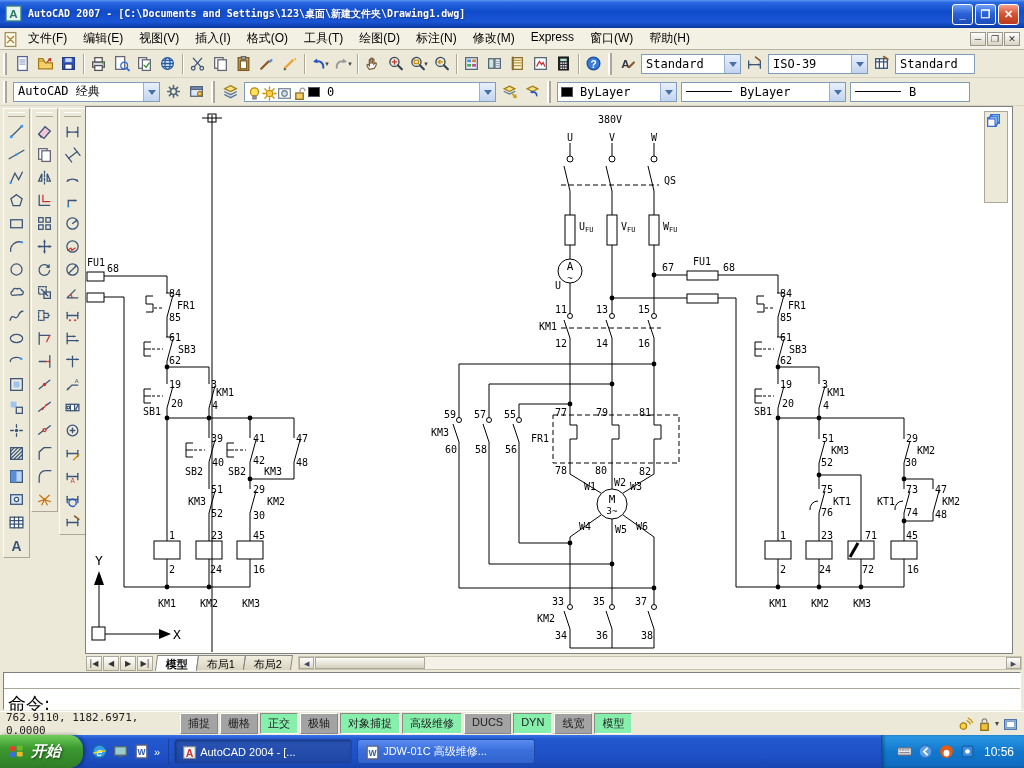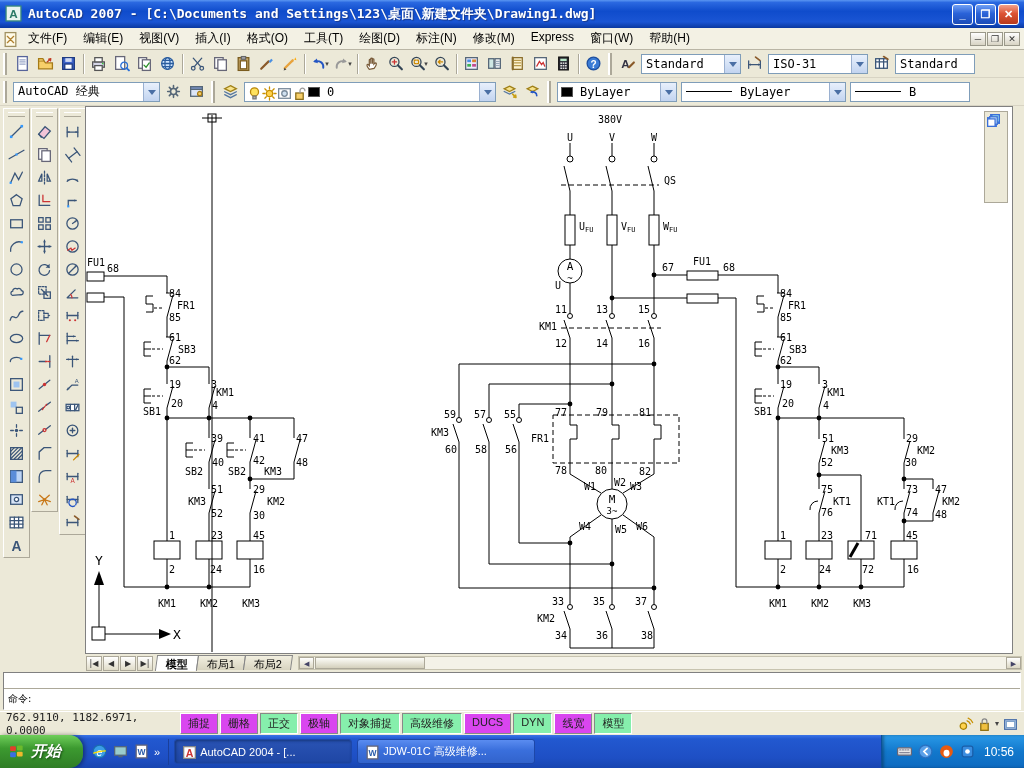--- a/index.html
+++ b/index.html
@@ -2,21 +2,21 @@
 <html><head>
 <meta charset="utf-8">
 <style>
 *{margin:0;padding:0;box-sizing:border-box}
 html,body{width:1024px;height:768px;overflow:hidden}
 body{font-family:"Liberation Sans",sans-serif;background:#ece9d8;position:relative;font-size:12px}
 
 .titlebar{position:absolute;top:0;left:0;width:1024px;height:28px;
  background:linear-gradient(180deg,#5a96f2 0%,#2a68e0 9%,#0f4ccc 40%,#1a55d4 78%,#0a38a0 100%);
  display:flex;align-items:center;padding:0 5px;gap:5px}
-.tb-title{color:#fff;font-weight:bold;font-size:13px;font-family:"DejaVu Sans Mono",monospace;
+.tb-title{color:#fff;font-weight:bold;font-size:10px;font-family:"DejaVu Sans Mono",monospace;
  text-shadow:1px 1px 1px #1a3a8a;white-space:nowrap;overflow:hidden;flex:1}
 .tb-ic{width:18px;height:18px;flex:0 0 18px}
 .winbtns{display:flex;gap:2px}
 .wbtn{width:21px;height:21px;border:1px solid #fff;border-radius:3px;color:#fff;font-size:11px;line-height:19px;
  text-align:center;background:linear-gradient(180deg,#70a0f4,#2a62d8 45%,#1c4cb8);font-weight:bold}
 .wbtn.close{background:linear-gradient(180deg,#f2a18a,#dd5334 45%,#b83a1c)}
 
 .menubar{position:absolute;top:28px;left:0;width:1024px;height:22px;background:#f3f1e4;border-bottom:1px solid #b9b5a5;
  display:flex;align-items:center;padding:0 2px;font-size:12px}
 .menu-item{padding:12px 8px;white-space:nowrap}
@@ -58,27 +58,27 @@
 .tab span{display:inline-block;transform:skewX(8deg)}
 .tab.active{background:#fff;font-weight:bold;height:16px}
 .hscroll{flex:1;height:14px;background:#f4f2e8;border:1px solid #c8c4b0;margin:0 2px 1px 6px;display:flex;align-items:center}
 .sarrow{width:15px;height:12px;background:linear-gradient(#fff,#dcd8c4);border:1px solid #aca899;font-size:7px;text-align:center;line-height:11px;color:#446}
 .thumb{width:110px;height:12px;background:linear-gradient(#fdfdf8,#d4d0bc);border:1px solid #aca899;margin-left:1px}
 .htrack{flex:1}
 
 .cmdwin{position:absolute;top:671px;left:0;width:1024px;height:40px;background:#ece9d8;padding:1px 3px}
 .cmdinner{width:100%;height:100%;border:1px solid #808080;border-bottom-color:#fff;border-right-color:#fff;background:#fff}
 .cmdhist{height:16px;border-bottom:1px solid #aca899}
-.cmdline{padding:3px 4px;font-size:10px;font-family:"DejaVu Sans",sans-serif}
+.cmdline{padding:3px 4px;font-size:18px;font-family:"DejaVu Sans",sans-serif}
 
 .statusbar{position:absolute;top:711px;left:0;width:1024px;height:24px;background:#ece9d8;border-top:1px solid #fff;
  display:flex;align-items:center;padding:0 6px;gap:2px}
 .coords{font-family:"DejaVu Sans Mono",monospace;font-size:11px;width:172px;color:#222}
 .toggle{padding:2px 7px;font-size:11px;border:1px solid transparent;color:#222;white-space:nowrap}
-.toggle.up{border-color:#fff #888 #888 #fff;background:#d946ef}
+.toggle.up{border-color:#fff #888 #888 #fff;background:#a3a3a3}
 .toggle.down{border-color:#888 #fff #fff #888;background:#86efac}
 .stray{margin-left:auto;display:flex;align-items:center;gap:3px}
 .sic{width:16px;height:16px}
 .sdd{font-size:8px;color:#444}
 
 .taskbar{position:absolute;top:735px;left:0;width:1024px;height:33px;
  background:linear-gradient(180deg,#3a74e8 0%,#2258d0 12%,#1e4fc4 70%,#1845b0 100%);display:flex;align-items:center}
 .startbtn{height:33px;padding:0 22px 0 8px;background:linear-gradient(180deg,#6fce5a,#3c9a30 40%,#2f7d26);
  border-radius:0 14px 14px 0;display:flex;align-items:center;gap:5px;color:#fff;font-weight:bold;font-style:italic;
  font-size:15px;text-shadow:1px 1px 2px #1a4a14;box-shadow:2px 0 4px rgba(0,0,0,.4)}
@@ -392,21 +392,21 @@
         <g stroke="#3a5578" stroke-width="1.2" fill="none" stroke-linecap="round">
           <line x1="2.5" y1="9" x2="13.5" y2="9"></line>
           <path d="M2.5 9l2.2-1v2zM13.5 9l-2.2-1v2z" fill="#3a5578" stroke="none"></path>
           <line x1="2.5" y1="5.5" x2="2.5" y2="12.5"></line>
           <line x1="13.5" y1="5.5" x2="13.5" y2="12.5"></line>
           <line x1="9" y1="2" x2="13" y2="5" stroke="#8a5a2a" stroke-width="1.6"></line>
         </g>
       </svg>
     </span>
   <span class="combo" style="width:100px">
-    <span class="cval">ISO-31</span>
+    <span class="cval">ISO-39</span>
       <span class="cbtn"></span>
   </span>
   <span class="tbtn" id="ic-tblstyle">
       <svg class="ic" viewBox="0 0 16 16">
         <g stroke="#3a5578" stroke-width="1.2" fill="none" stroke-linecap="round">
           <rect x="2.5" y="3.5" width="11" height="9" fill="#fff"></rect>
           <path d="M2.5 6.5h11M6 3.5v9M10 3.5v9"></path>
           <line x1="10" y1="1.5" x2="14" y2="4" stroke="#8a5a2a" stroke-width="1.6"></line>
         </g>
       </svg>

